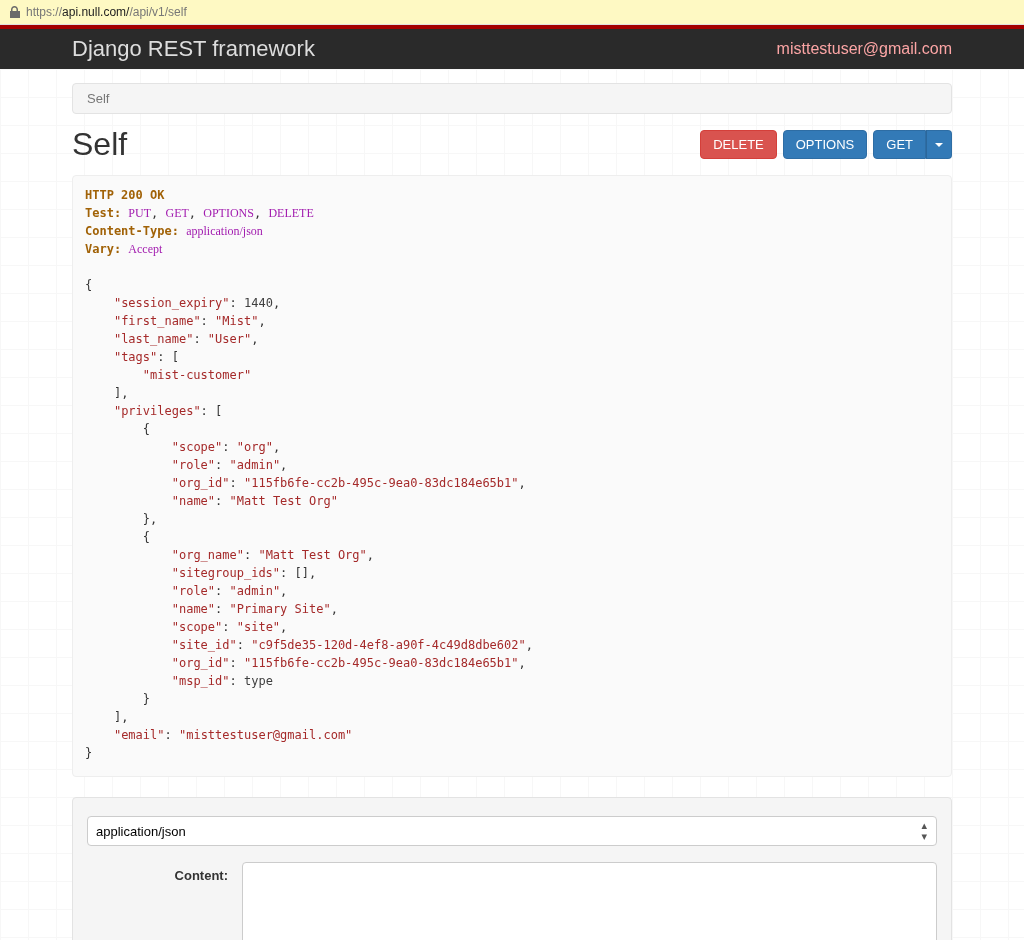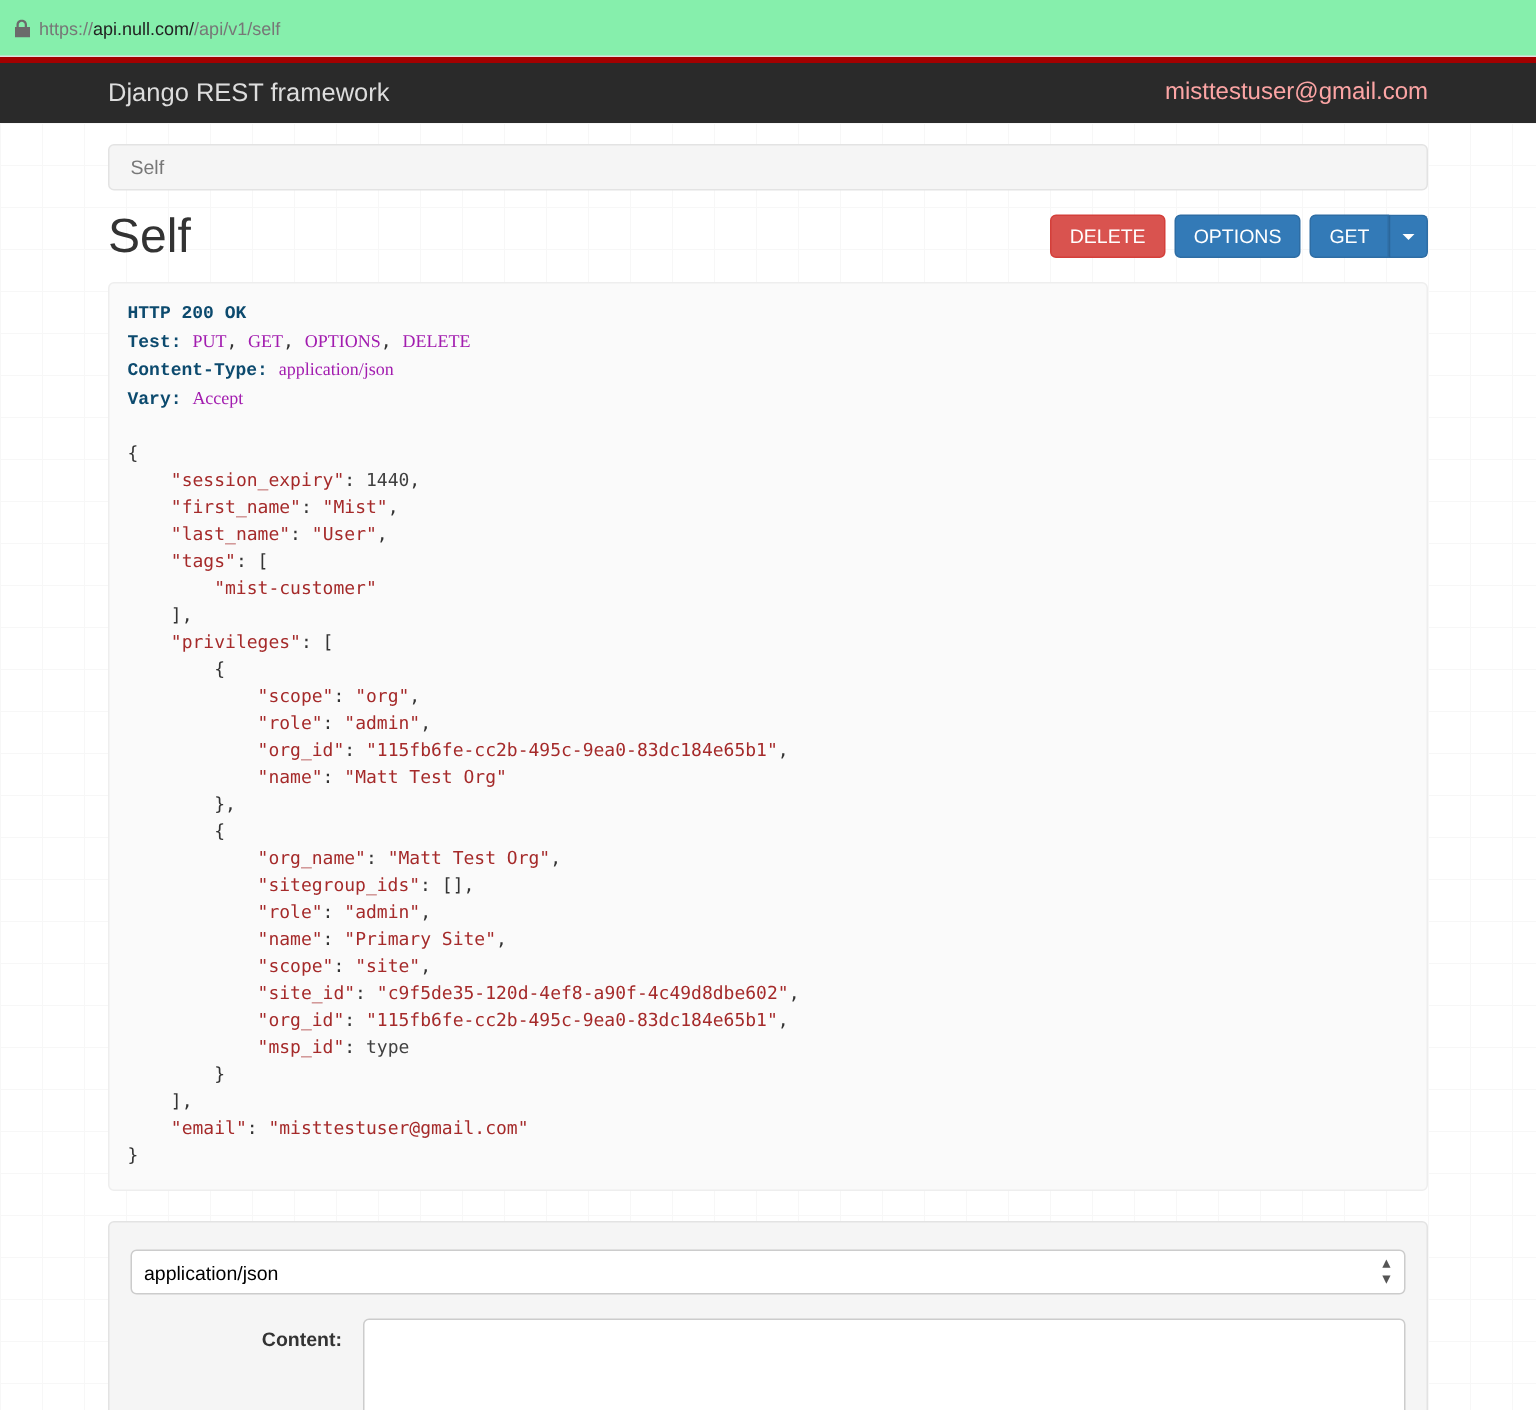--- a/index.html
+++ b/index.html
@@ -4,22 +4,22 @@
 <style>
   * { box-sizing: border-box; }
   body {
     margin: 0;
     font-family: -apple-system, BlinkMacSystemFont, "Segoe UI", Helvetica, Arial, sans-serif;
     background: #fff;
     color: #333;
     font-size: 14px;
   }
   .addrbar {
-    height: 38px;
-    background: #86efac;
+    height: 25px;
+    background: #fef9c3;
     border-bottom: 1px solid #e0e0e0;
     display: flex;
     align-items: center;
     padding: 0 10px;
     font-size: 12px;
     color: #555;
   }
   .addrbar svg { margin-right: 6px; flex: none; }
   .addrbar .url-host { color: #222; }
   .addrbar .url-path { color: #777; }
@@ -32,21 +32,21 @@
     align-items: center;
     padding: 0 0;
   }
   .navbar .inner {
     width: 880px;
     margin: 0 auto;
     display: flex;
     align-items: center;
     justify-content: space-between;
   }
-  .navbar a { color: #ddd; text-decoration: none; font-size: 17px; font-weight: 300; }
+  .navbar a { color: #ddd; text-decoration: none; font-size: 22px; font-weight: 300; }
   .navbar .user { font-size: 16px; color: #fca5a5; }
   .bg-grid {
     background-image: linear-gradient(#f7f7f7 1px, transparent 1px), linear-gradient(90deg, #f7f7f7 1px, transparent 1px);
     background-size: 28px 28px;
     padding-top: 14px;
   }
   .container { width: 880px; margin: 0 auto; }
   .breadcrumb {
     background: #f5f5f5;
     border: 1px solid #e3e3e3;
@@ -101,21 +101,21 @@
     border: 1px solid #eee;
     border-radius: 4px;
     padding: 10px 12px 14px;
     font-family: Menlo, Consolas, monospace;
     font-size: 12px;
     line-height: 1.5;
     white-space: pre;
     overflow-x: auto;
     margin-bottom: 20px;
   }
-  .hk { font-weight: bold; color: #0c4a6e; font-family: Liberation Mono, monospace; }
+  .hk { font-weight: bold; color: #a16207; }
   .hv-link { color: #a21caf; font-family: Liberation Serif, serif; }
   .jk { color: #a52a2a; } 
   .js { color: #a52a2a; } 
   .jn { color: #404040; } 
   .jp { color: #333; } 
 
   .formpanel {
     background: #f5f5f5;
     border: 1px solid #e3e3e3;
     border-radius: 4px;

